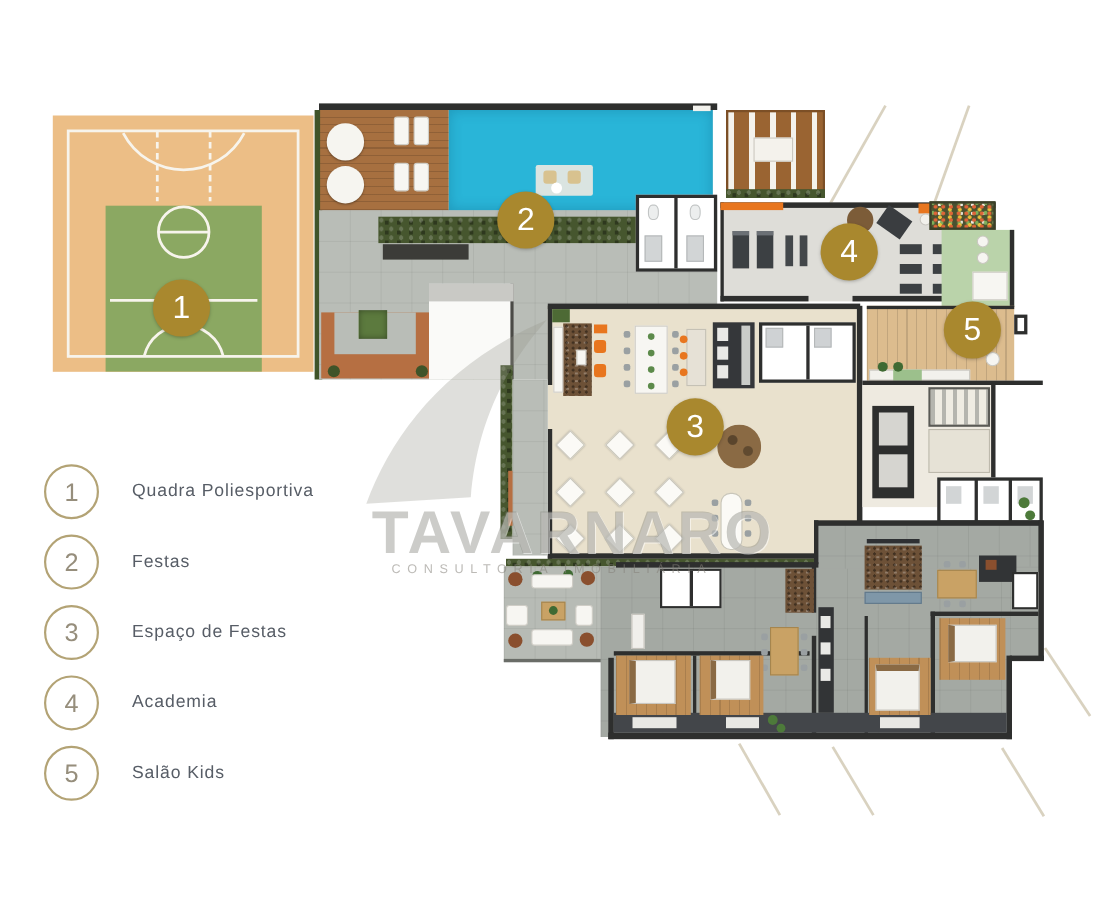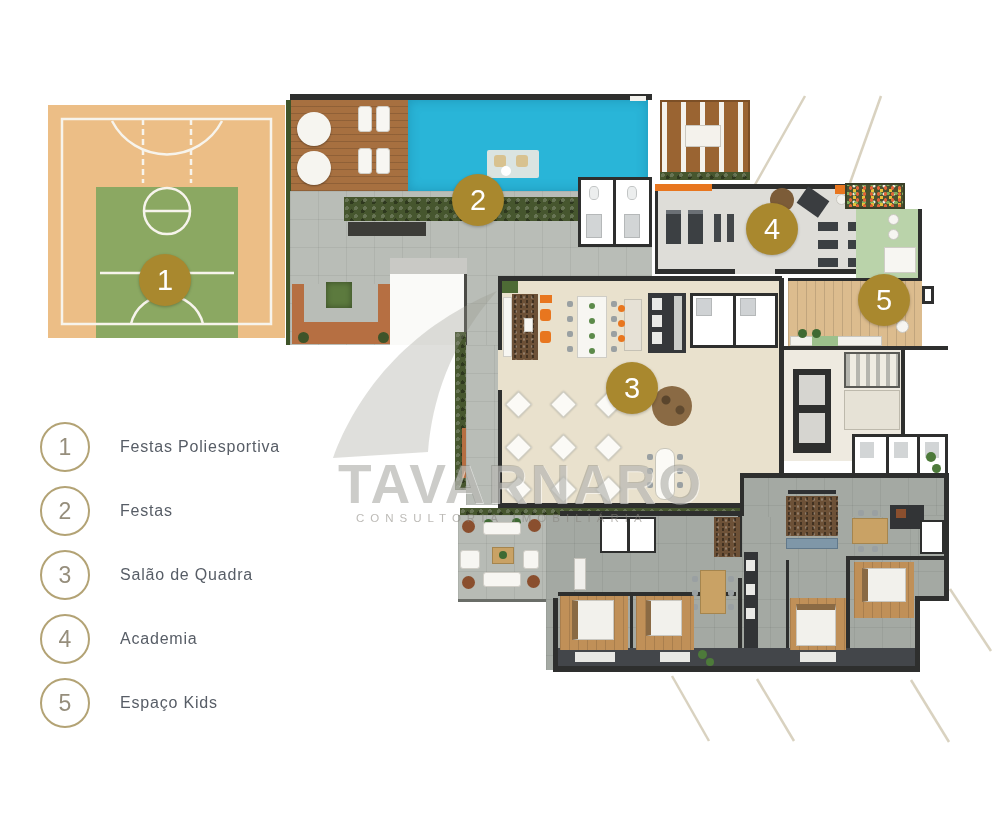--- a/index.html
+++ b/index.html
@@ -327,40 +327,40 @@
       <path d="M333 458 C356 396 404 330 497 291 C449 345 432 402 428 452 Z" fill="rgba(150,148,140,0.30)"></path>
     </svg>
     <div class="a wm-tag" style="left:356px;top:512px;">CONSULTORIA IMOBILIÁRIA</div>
     <div class="a wm-brand" style="left:338px;top:452px;">TAVARNARO</div>
   </div>
 
   <div class="legend-row" style="top:422px;">
     <div class="legend-circle">
         <span>1</span>
       </div>
-    <div class="legend-label">Festas Poliesportiva</div>
+    <div class="legend-label">Quadra Poliesportiva</div>
   </div>
   <div class="legend-row" style="top:486px;">
     <div class="legend-circle">
         <span>2</span>
       </div>
     <div class="legend-label">Festas</div>
   </div>
   <div class="legend-row" style="top:550px;">
     <div class="legend-circle">
         <span>3</span>
       </div>
-    <div class="legend-label">Salão de Quadra</div>
+    <div class="legend-label">Espaço de Festas</div>
   </div>
   <div class="legend-row" style="top:614px;">
     <div class="legend-circle">
         <span>4</span>
       </div>
     <div class="legend-label">Academia</div>
   </div>
   <div class="legend-row" style="top:678px;">
     <div class="legend-circle">
         <span>5</span>
       </div>
-    <div class="legend-label">Espaço Kids</div>
+    <div class="legend-label">Salão Kids</div>
   </div>
 
 </div>
 
 </body></html>

